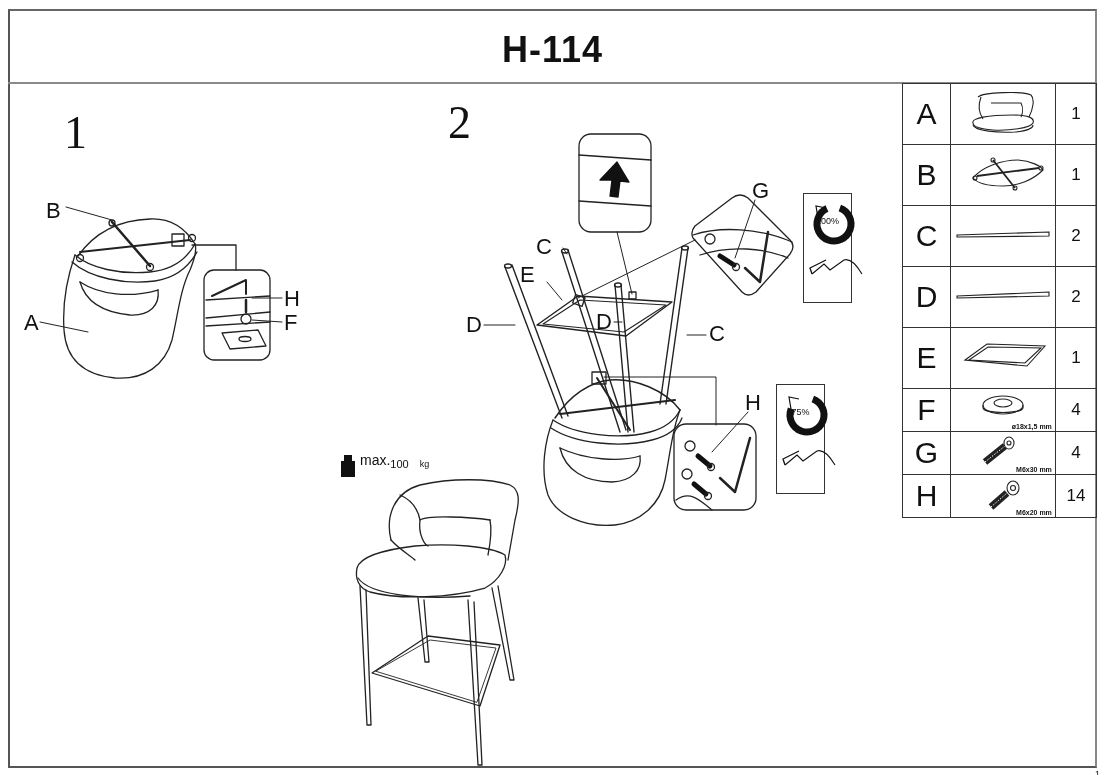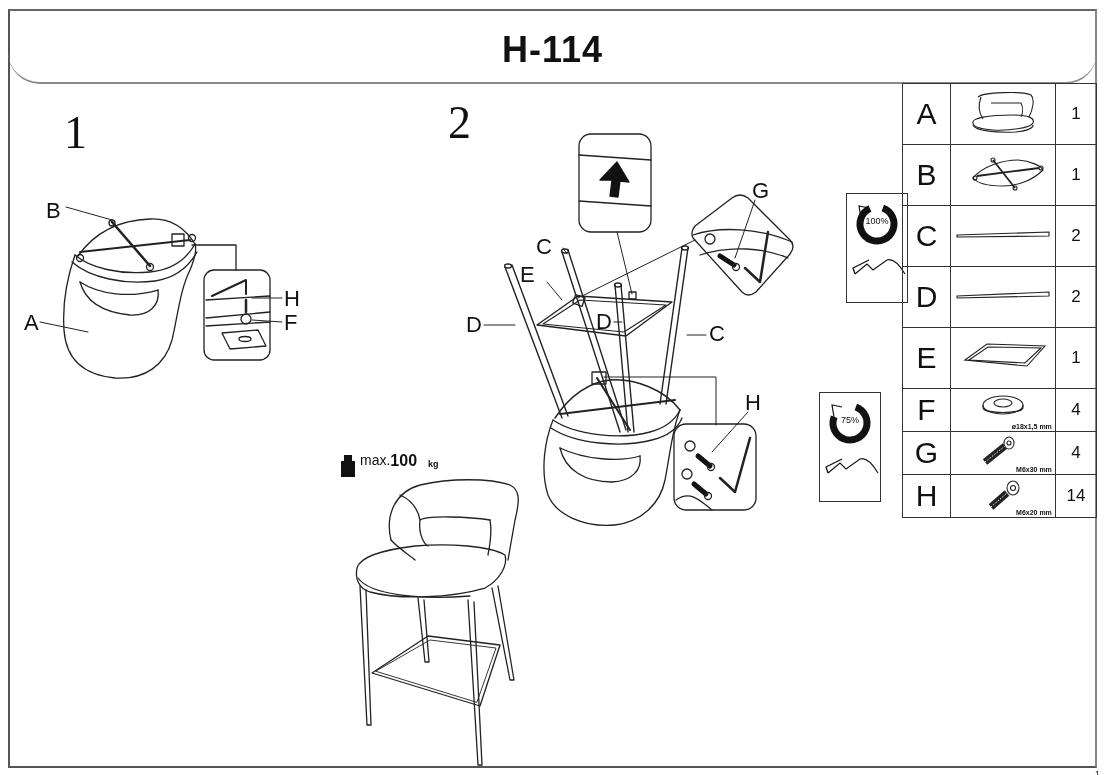--- a/index.html
+++ b/index.html
@@ -1,33 +1,33 @@
 <!DOCTYPE html>
 <html><head>
 <meta charset="utf-8">
 <style>
   html,body{margin:0;padding:0;background:#fff;}
   body{width:1104px;height:775px;position:relative;overflow:hidden;font-family:"Liberation Sans",sans-serif;color:#111;}
   .frame{position:absolute;left:8px;top:9px;width:1089px;height:759px;border:2px solid #555;box-sizing:border-box;border-right-color:#888;border-top-color:#666;}
-  .header{position:absolute;left:8px;top:9px;width:1089px;height:75px;border-bottom:2px solid #8a8a8a;box-sizing:border-box;border-radius:32px;}
+  .header{position:absolute;left:8px;top:9px;width:1089px;height:75px;border-bottom:2px solid #8a8a8a;box-sizing:border-box;}
   .title{position:absolute;left:0;right:0;top:20px;text-align:center;font-weight:bold;font-size:36px;letter-spacing:1px;}
   .step-num{position:absolute;font-family:"Liberation Serif",serif;font-size:46px;font-weight:normal;}
   .lbl{position:absolute;font-size:22px;line-height:1;}
   svg.draw{position:absolute;left:0;top:0;}
   .parts{position:absolute;left:902px;top:83px;width:195px;border-collapse:collapse;}
   .parts td{border:1.5px solid #333;padding:0;text-align:center;vertical-align:middle;}
   .parts .letter{width:48px;font-size:30px;}
   .parts .img{width:104px;position:relative;}
   .parts .qty{width:41px;font-size:17px;}
   .spec{position:absolute;right:3px;bottom:1px;font-size:7px;font-weight:bold;}
   .weight{position:absolute;left:340px;top:452px;display:flex;align-items:flex-end;}
   .weight .w-small{font-size:14px;margin-left:4px;margin-bottom:2px;}
-  .weight .w-big{font-size:16px;font-weight:bold;}
-  .weight .w-kg{font-size:9px;font-weight:bold;margin-bottom:1px;margin-left:1px;padding-left:10px;}
-  .torque{position:absolute;width:62px;height:110px;border:1.5px solid #333;box-sizing:border-box;margin-left:43px;}
+  .weight .w-big{font-size:11px;font-weight:normal;}
+  .weight .w-kg{font-size:9px;font-weight:normal;margin-bottom:1px;margin-left:1px;padding-left:10px;}
+  .torque{position:absolute;width:49px;height:110px;border:1.5px solid #333;box-sizing:border-box;}
   .torque .pct{position:absolute;left:0;right:0;top:22px;text-align:center;font-size:9px;}
   .pagenum{position:absolute;right:4px;bottom:-4px;font-size:9px;}
 </style>
 </head>
 <body>
 
 <div class="frame"></div>
 <div class="header">
   <div class="title">H-114</div>
 </div>
@@ -180,21 +180,21 @@
 
 <div class="torque" style="left:803px;top:193px;">
   <svg width="60" height="108" viewBox="0 0 60 108">
     <circle cx="30" cy="30" r="17" fill="none" stroke="#111" stroke-width="7" stroke-dasharray="93 107" transform="rotate(-70 30 30)"></circle>
     <path d="M14,24 L12,12 L22,14" fill="none" stroke="#111" stroke-width="1.2"></path>
     <path d="M8,80 L20,70 L26,76 L40,66 C46,64 52,70 58,80" fill="none" stroke="#111" stroke-width="1.1"></path>
     <path d="M8,80 L6,74 L22,66" fill="none" stroke="#111" stroke-width="1.3"></path>
   </svg>
   <div class="pct">100%</div>
 </div>
-<div class="torque" style="left:776px;top:392px;">
+<div class="torque" style="left:776px;top:384px;">
   <svg width="60" height="108" viewBox="0 0 60 108">
     <circle cx="30" cy="30" r="17" fill="none" stroke="#111" stroke-width="7" stroke-dasharray="80 107" transform="rotate(-70 30 30)"></circle>
     <path d="M14,24 L12,12 L22,14" fill="none" stroke="#111" stroke-width="1.2"></path>
     <path d="M8,80 L20,70 L26,76 L40,66 C46,64 52,70 58,80" fill="none" stroke="#111" stroke-width="1.1"></path>
     <path d="M8,80 L6,74 L22,66" fill="none" stroke="#111" stroke-width="1.3"></path>
   </svg>
   <div class="pct">75%</div>
 </div>
 
 <div class="weight">

